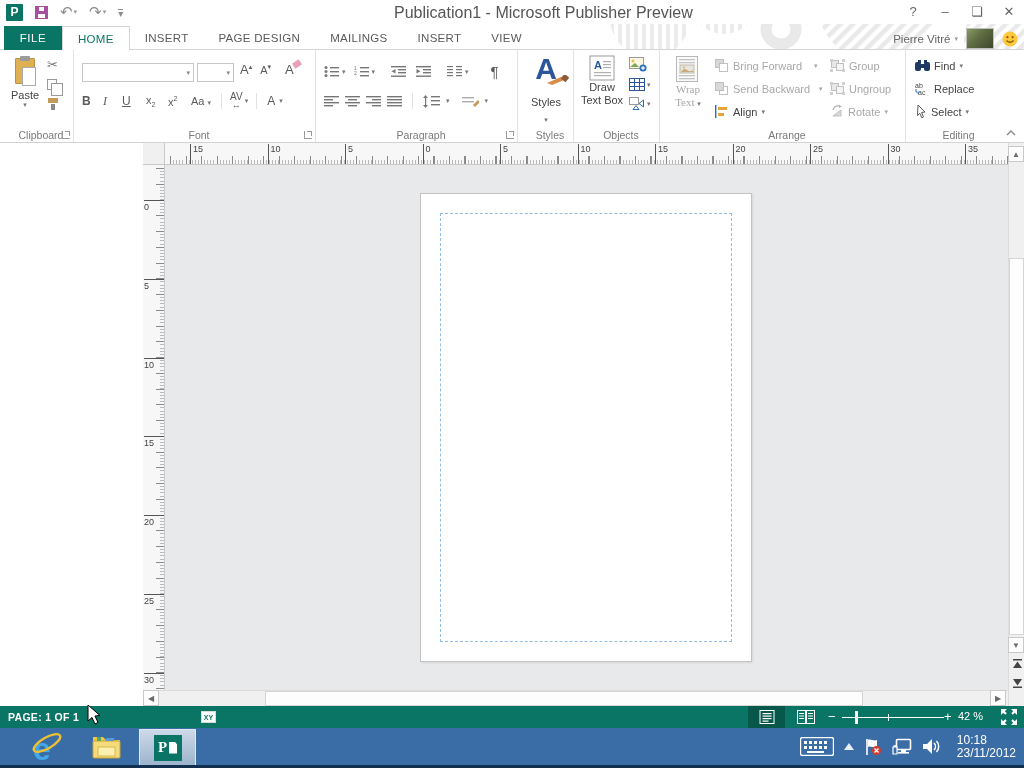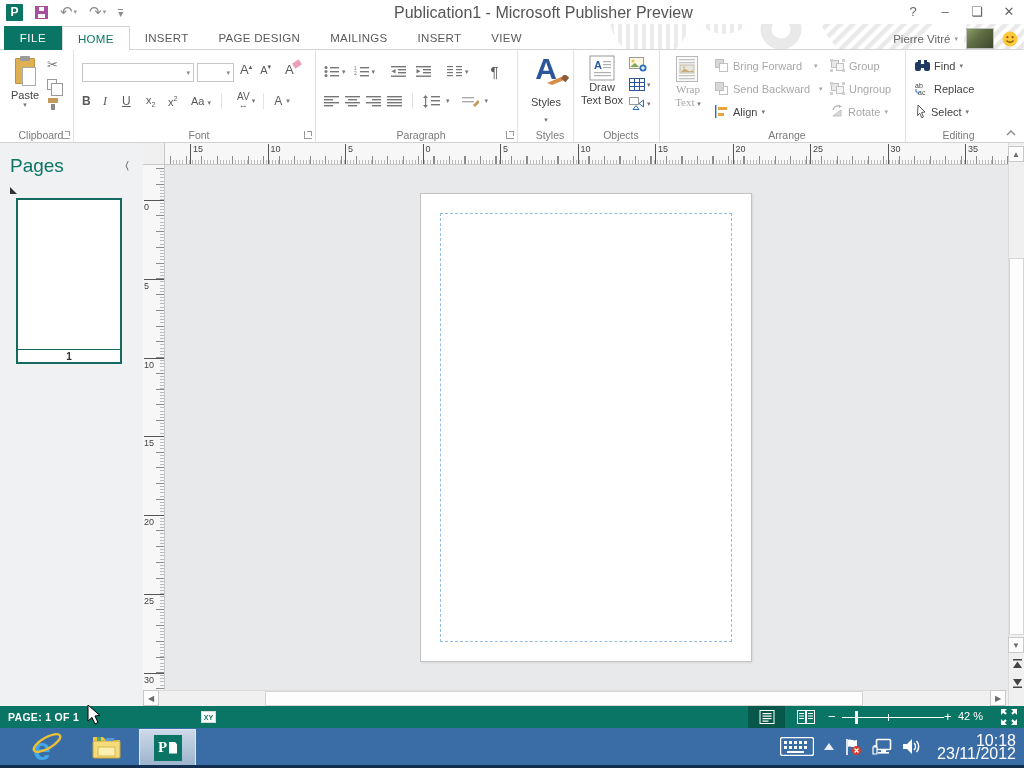--- a/index.html
+++ b/index.html
@@ -125,21 +125,21 @@
 
 .taskbar { position:absolute; left:0; top:728px; width:1024px; height:40px; background:#3a6da5; z-index:5;}
 .taskbar::after{ content:""; position:absolute; left:0; bottom:0; width:100%; height:3px; background:#132f4f;}
 .tb-ie { position:absolute; left:28px; top:2px; width:36px; height:34px;}
 .tb-folder { position:absolute; left:92px; top:5px; width:36px; height:28px;}
 .tb-pub { position:absolute; left:139px; top:1px; width:57px; height:37px; background:linear-gradient(#ccd9e8,#9db4cd); border:1px solid #dfe8f2; display:flex; align-items:center; justify-content:center;}
 .pub-icon { width:28px; height:26px; background:#0b7565; position:relative; display:flex; align-items:center; justify-content:center; gap:2px;}
 .pub-icon span { color:#fff; font-weight:bold; font-size:15px; font-family:"Liberation Serif",serif;}
 .pub-icon::after { content:""; width:8px; height:12px; background:#fff; clip-path:polygon(0 0,70% 0,100% 25%,100% 100%,0 100%);}
 .tray { position:absolute; right:0; top:0; height:37px; display:flex; align-items:center; gap:10px; padding-right:8px;}
-.tb-clock { text-align:right; color:#fff; font-size:16px; line-height:13px; margin-left:6px;}
+.tb-clock { text-align:left; color:#fff; font-size:12px; line-height:13px; margin-left:6px;}
 .tri-up { width:0; height:0; border-bottom:7px solid #e8eef5; border-left:5px solid transparent; border-right:5px solid transparent;}
 </style>
 </head>
 <body>
 
 <div id="app">
 
   <svg id="decor" width="430" height="50">
     <defs>
       <pattern id="vstripe" width="8" height="8" patternUnits="userSpaceOnUse">
@@ -242,21 +242,21 @@
           </span>
       </div>
       <div class="rrow" style="left:8px;top:43px;gap:0;">
         <span style="width:21px;font-weight:bold;font-size:12px;color:#5a5a5a;">B</span>
         <span style="width:19px;font-style:italic;font-size:12px;font-family:'Liberation Serif',serif;color:#5a5a5a;">I</span>
         <span style="width:24px;text-decoration:underline;font-size:12px;color:#5a5a5a;">U</span>
         <span style="width:22px;font-size:11px;color:#5a5a5a;">x<sub style="font-size:7px;">2</sub></span>
         <span style="width:23px;font-size:11px;color:#5a5a5a;">x<sup style="font-size:7px;">2</sup></span>
         <span style="font-size:11px;color:#5a5a5a;">Aa&nbsp;<span class="carets">▾</span></span>
         <span style="margin-left:10px;border-left:1px solid #e2e2e2;height:16px;"></span>
-        <span style="margin-left:15px;font-size:10px;color:#5a5a5a;line-height:8px;text-align:center;">AV<br><span style="font-size:9px;line-height:6px;">↔</span></span>
+        <span style="margin-left:8px;font-size:10px;color:#5a5a5a;line-height:8px;text-align:center;">AV<br><span style="font-size:9px;line-height:6px;">↔</span></span>
         <span class="carets" style="margin-left:2px;">▾</span>
         <span style="margin-left:8px;border-left:1px solid #e2e2e2;height:16px;"></span>
         <span style="margin-left:10px;font-size:12px;color:#5a5a5a;">A</span>
         <span class="carets" style="margin-left:4px;">▾</span>
       </div>
       <div class="glabel">Font</div>
       <div class="launcher"></div>
     </div>
 
     <div class="rgroup" style="width:202px;">
@@ -557,28 +557,20 @@
           <span class="carets">▾</span>
         </div>
       </div>
       <div class="glabel">Editing</div>
     </div>
     <svg class="rib-collapse" width="10" height="6">
         <path d="M1 5 L5 1 L9 5" fill="none" stroke="#8a8a8a" stroke-width="1.4"></path>
       </svg>
   </div>
 
-  <div class="pages-panel">
-    <div class="pages-title">Pages</div>
-    <div class="pages-collapse">〈</div>
-    <div class="pages-tri"></div>
-    <div class="page-thumb">
-      <div class="page-thumb-num">1</div>
-    </div>
-  </div>
 
   <div class="ruler-corner"></div>
   <div class="hruler" id="hruler">
       <div class="hlabel" style="left: 25px;">15</div>
       <div class="hlabel" style="left: 102.5px;">10</div>
       <div class="hlabel" style="left: 180px;">5</div>
       <div class="hlabel" style="left: 257.5px;">0</div>
       <div class="hlabel" style="left: 335px;">5</div>
       <div class="hlabel" style="left: 412.5px;">10</div>
       <div class="hlabel" style="left: 490px;">15</div>

